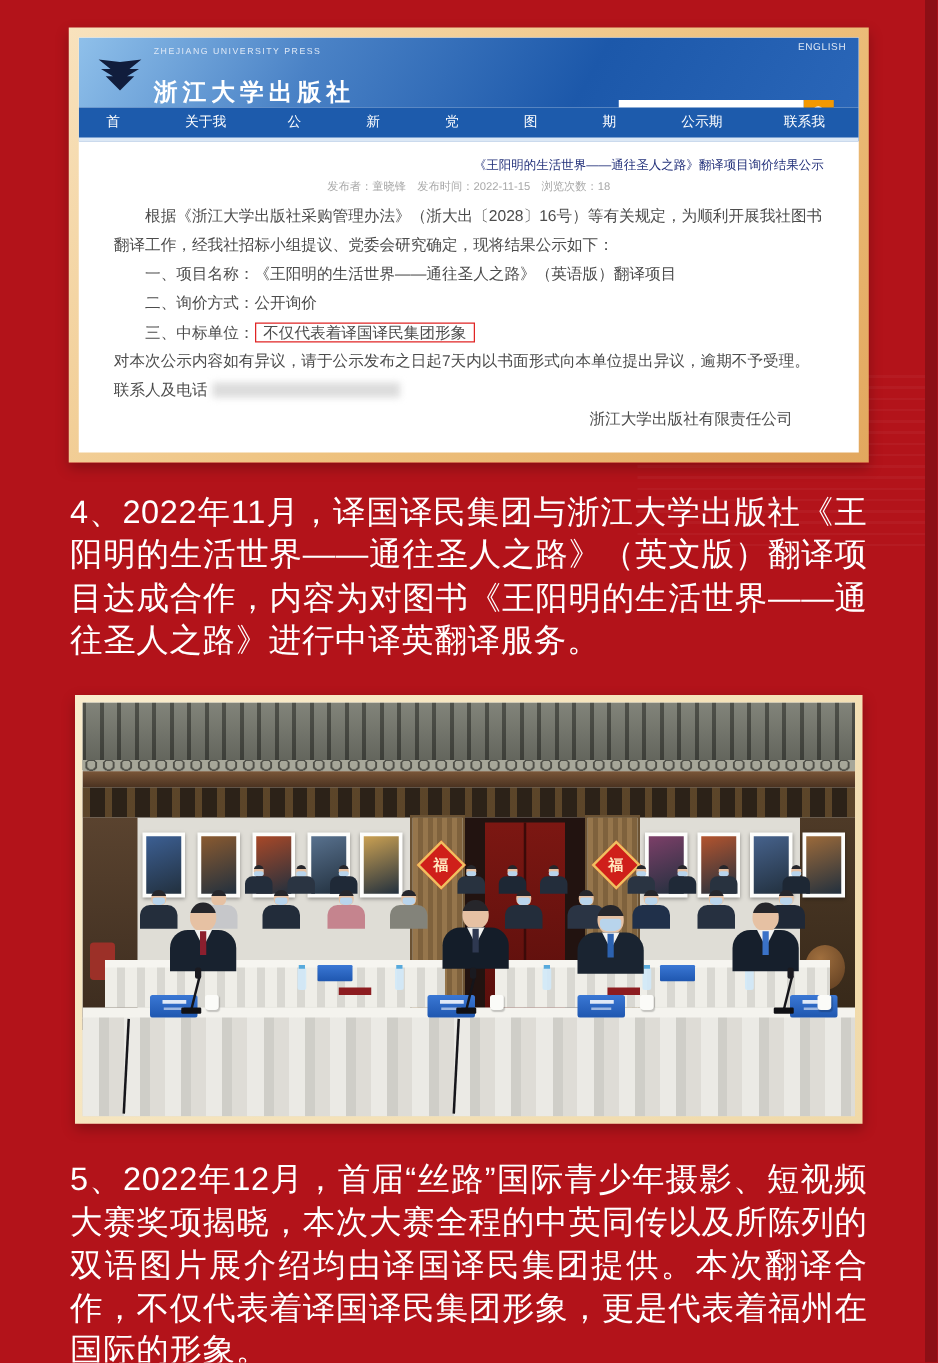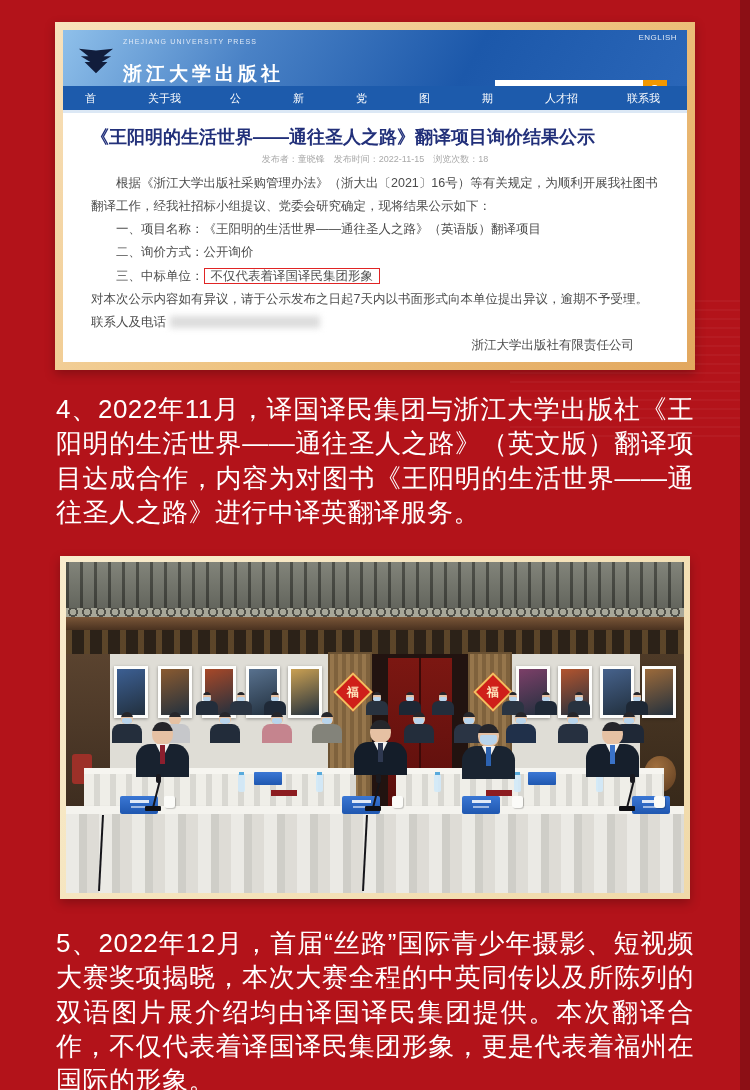--- a/index.html
+++ b/index.html
@@ -22,21 +22,21 @@
   .logo-texts .zh{font-size:19px;color:#ffffff;font-weight:bold;letter-spacing:4px;margin-top:16px;}
   .search-box{position:absolute;right:20px;top:18px;width:172px;height:36px;display:flex;margin-top:32px;}
   .search-box input{flex:1;border:none;outline:none;font-size:10px;padding:0 8px;color:#666;
     font-family:"Liberation Sans",sans-serif;}
   .search-btn{width:24px;height:24px;background:#f39800;border:none;display:flex;align-items:center;
     justify-content:center;cursor:pointer;}
   .site-nav{position:absolute;left:0;top:56px;right:0;height:24px;background:#1d5bac;
     display:flex;justify-content:center;gap:0;border-bottom:3px solid #dce8f5;}
   .site-nav a{color:#fff;font-size:11px;text-decoration:none;line-height:24px;padding:0 22px;}
   .article{position:absolute;left:0;top:83px;right:0;bottom:0;padding:10px 28px;box-sizing:border-box;}
-  .art-title{text-align:left;font-size:18px;font-weight:bold;color:#22307a;margin:2px 0 4px;}
+  .art-title{text-align:right;font-size:10px;font-weight:normal;color:#22307a;margin:2px 0 4px;}
   .art-meta{text-align:center;font-size:9px;color:#a9a9a9;margin-bottom:6px;}
   .art-body{font-size:12.5px;color:#4c4c4c;line-height:1.85;}
   .art-body .indent{text-indent:2em;}
   .art-body .item{margin-left:2em;}
   .win-box{border:1px solid #e02424;padding:0 6px;}
   .blur-blob{display:inline-block;width:150px;height:12px;background:#dcdcdc;filter:blur(3px);
     vertical-align:middle;margin-left:4px;}
   .sign{ text-align:right;padding-right:2em;}
   
   .caption{left:56px;width:638px;color:#ffffff;font-size:26px;line-height:1.32;
@@ -80,28 +80,28 @@
       </div>
     </div>
     <nav class="site-nav">
       <a href="#">首页</a>
       <a href="#">关于我们</a>
       <a href="#">公告</a>
       <a href="#">新闻</a>
       <a href="#">党建</a>
       <a href="#">图书</a>
       <a href="#">期刊</a>
-      <a href="#">人才招聘</a>
+      <a href="#">公示期限</a>
       <a href="#">联系我们</a>
     </nav>
     <div class="article">
       <div class="art-title">《王阳明的生活世界——通往圣人之路》翻译项目询价结果公示</div>
       <div class="art-meta">发布者：童晓锋　发布时间：2022-11-15　浏览次数：18</div>
       <div class="art-body">
-        <div class="indent">根据《浙江大学出版社采购管理办法》（浙大出〔2021〕16号）等有关规定，为顺利开展我社图书翻译工作，经我社招标小组提议、党委会研究确定，现将结果公示如下：</div>
+        <div class="indent">根据《浙江大学出版社采购管理办法》（浙大出〔2028〕16号）等有关规定，为顺利开展我社图书翻译工作，经我社招标小组提议、党委会研究确定，现将结果公示如下：</div>
         <div class="item">一、项目名称：《王阳明的生活世界——通往圣人之路》（英语版）翻译项目</div>
         <div class="item">二、询价方式：公开询价</div>
         <div class="item">
           <span>三、中标单位：</span><span class="win-box">不仅代表着译国译民集团形象</span>
         </div>
         <div>对本次公示内容如有异议，请于公示发布之日起7天内以书面形式向本单位提出异议，逾期不予受理。</div>
         <div>
           <span>联系人及电话</span><span class="blur-blob"></span>
         </div>
         <div class="sign">浙江大学出版社有限责任公司</div>

